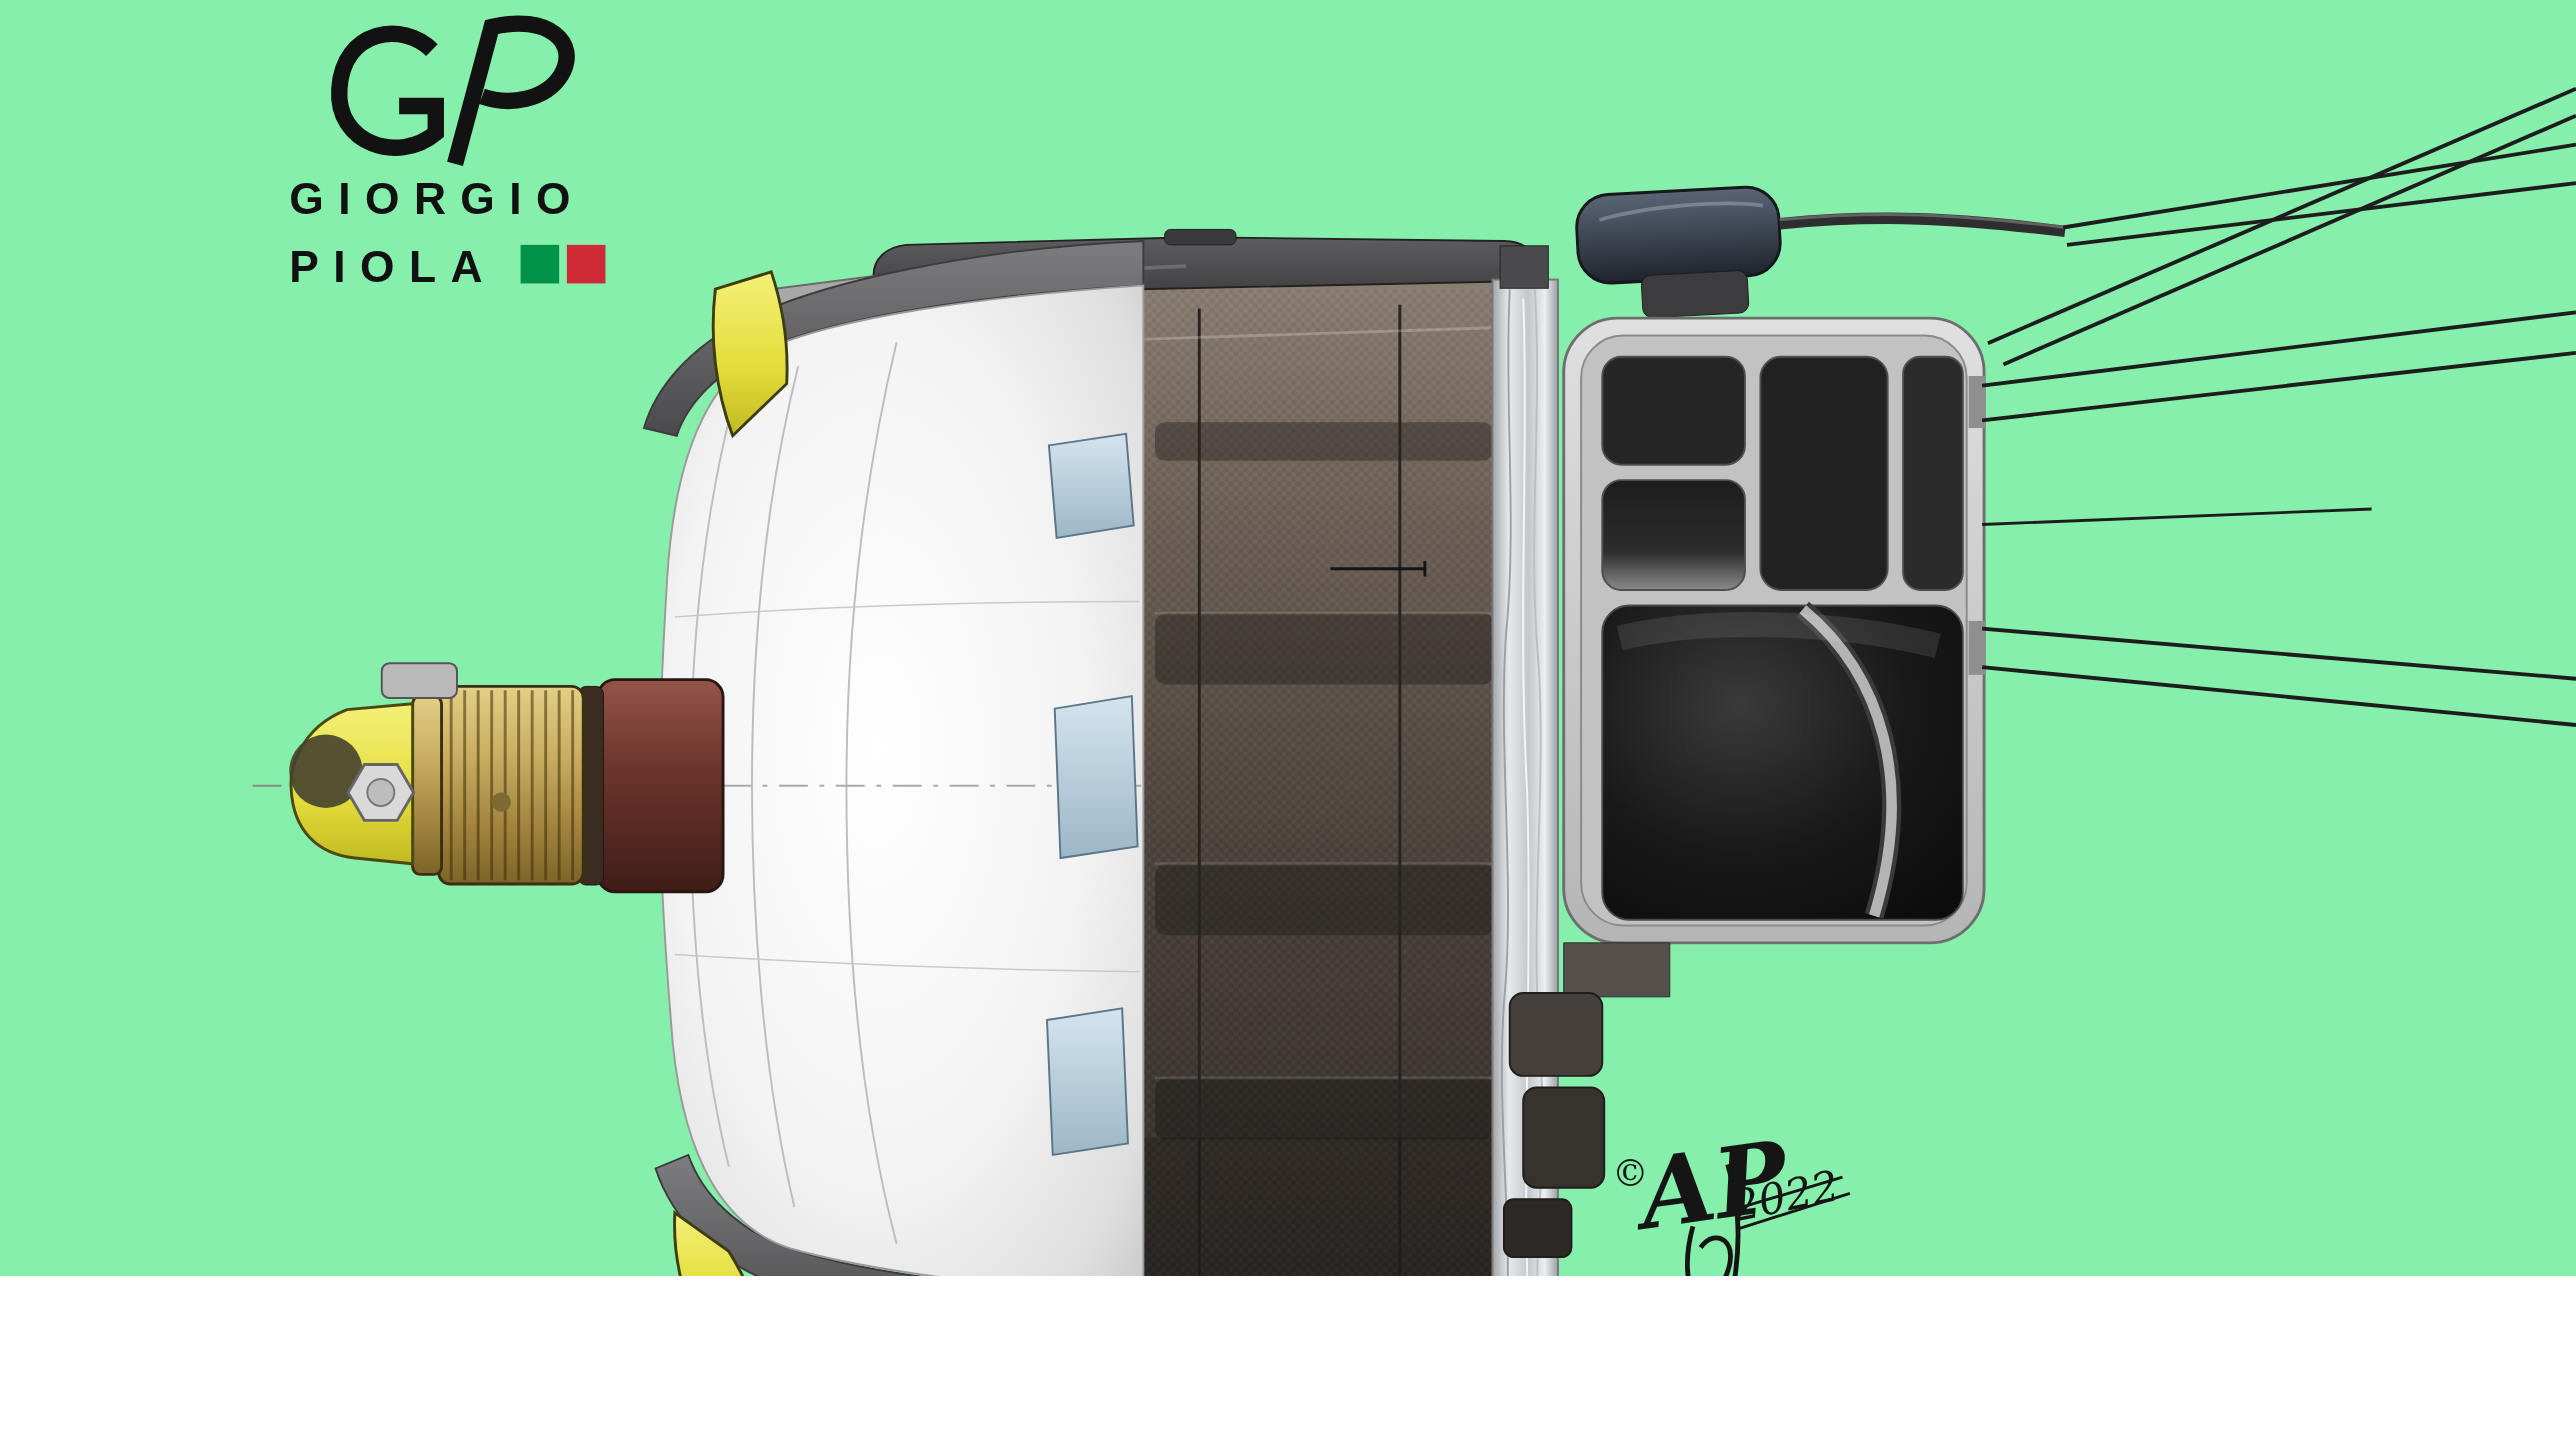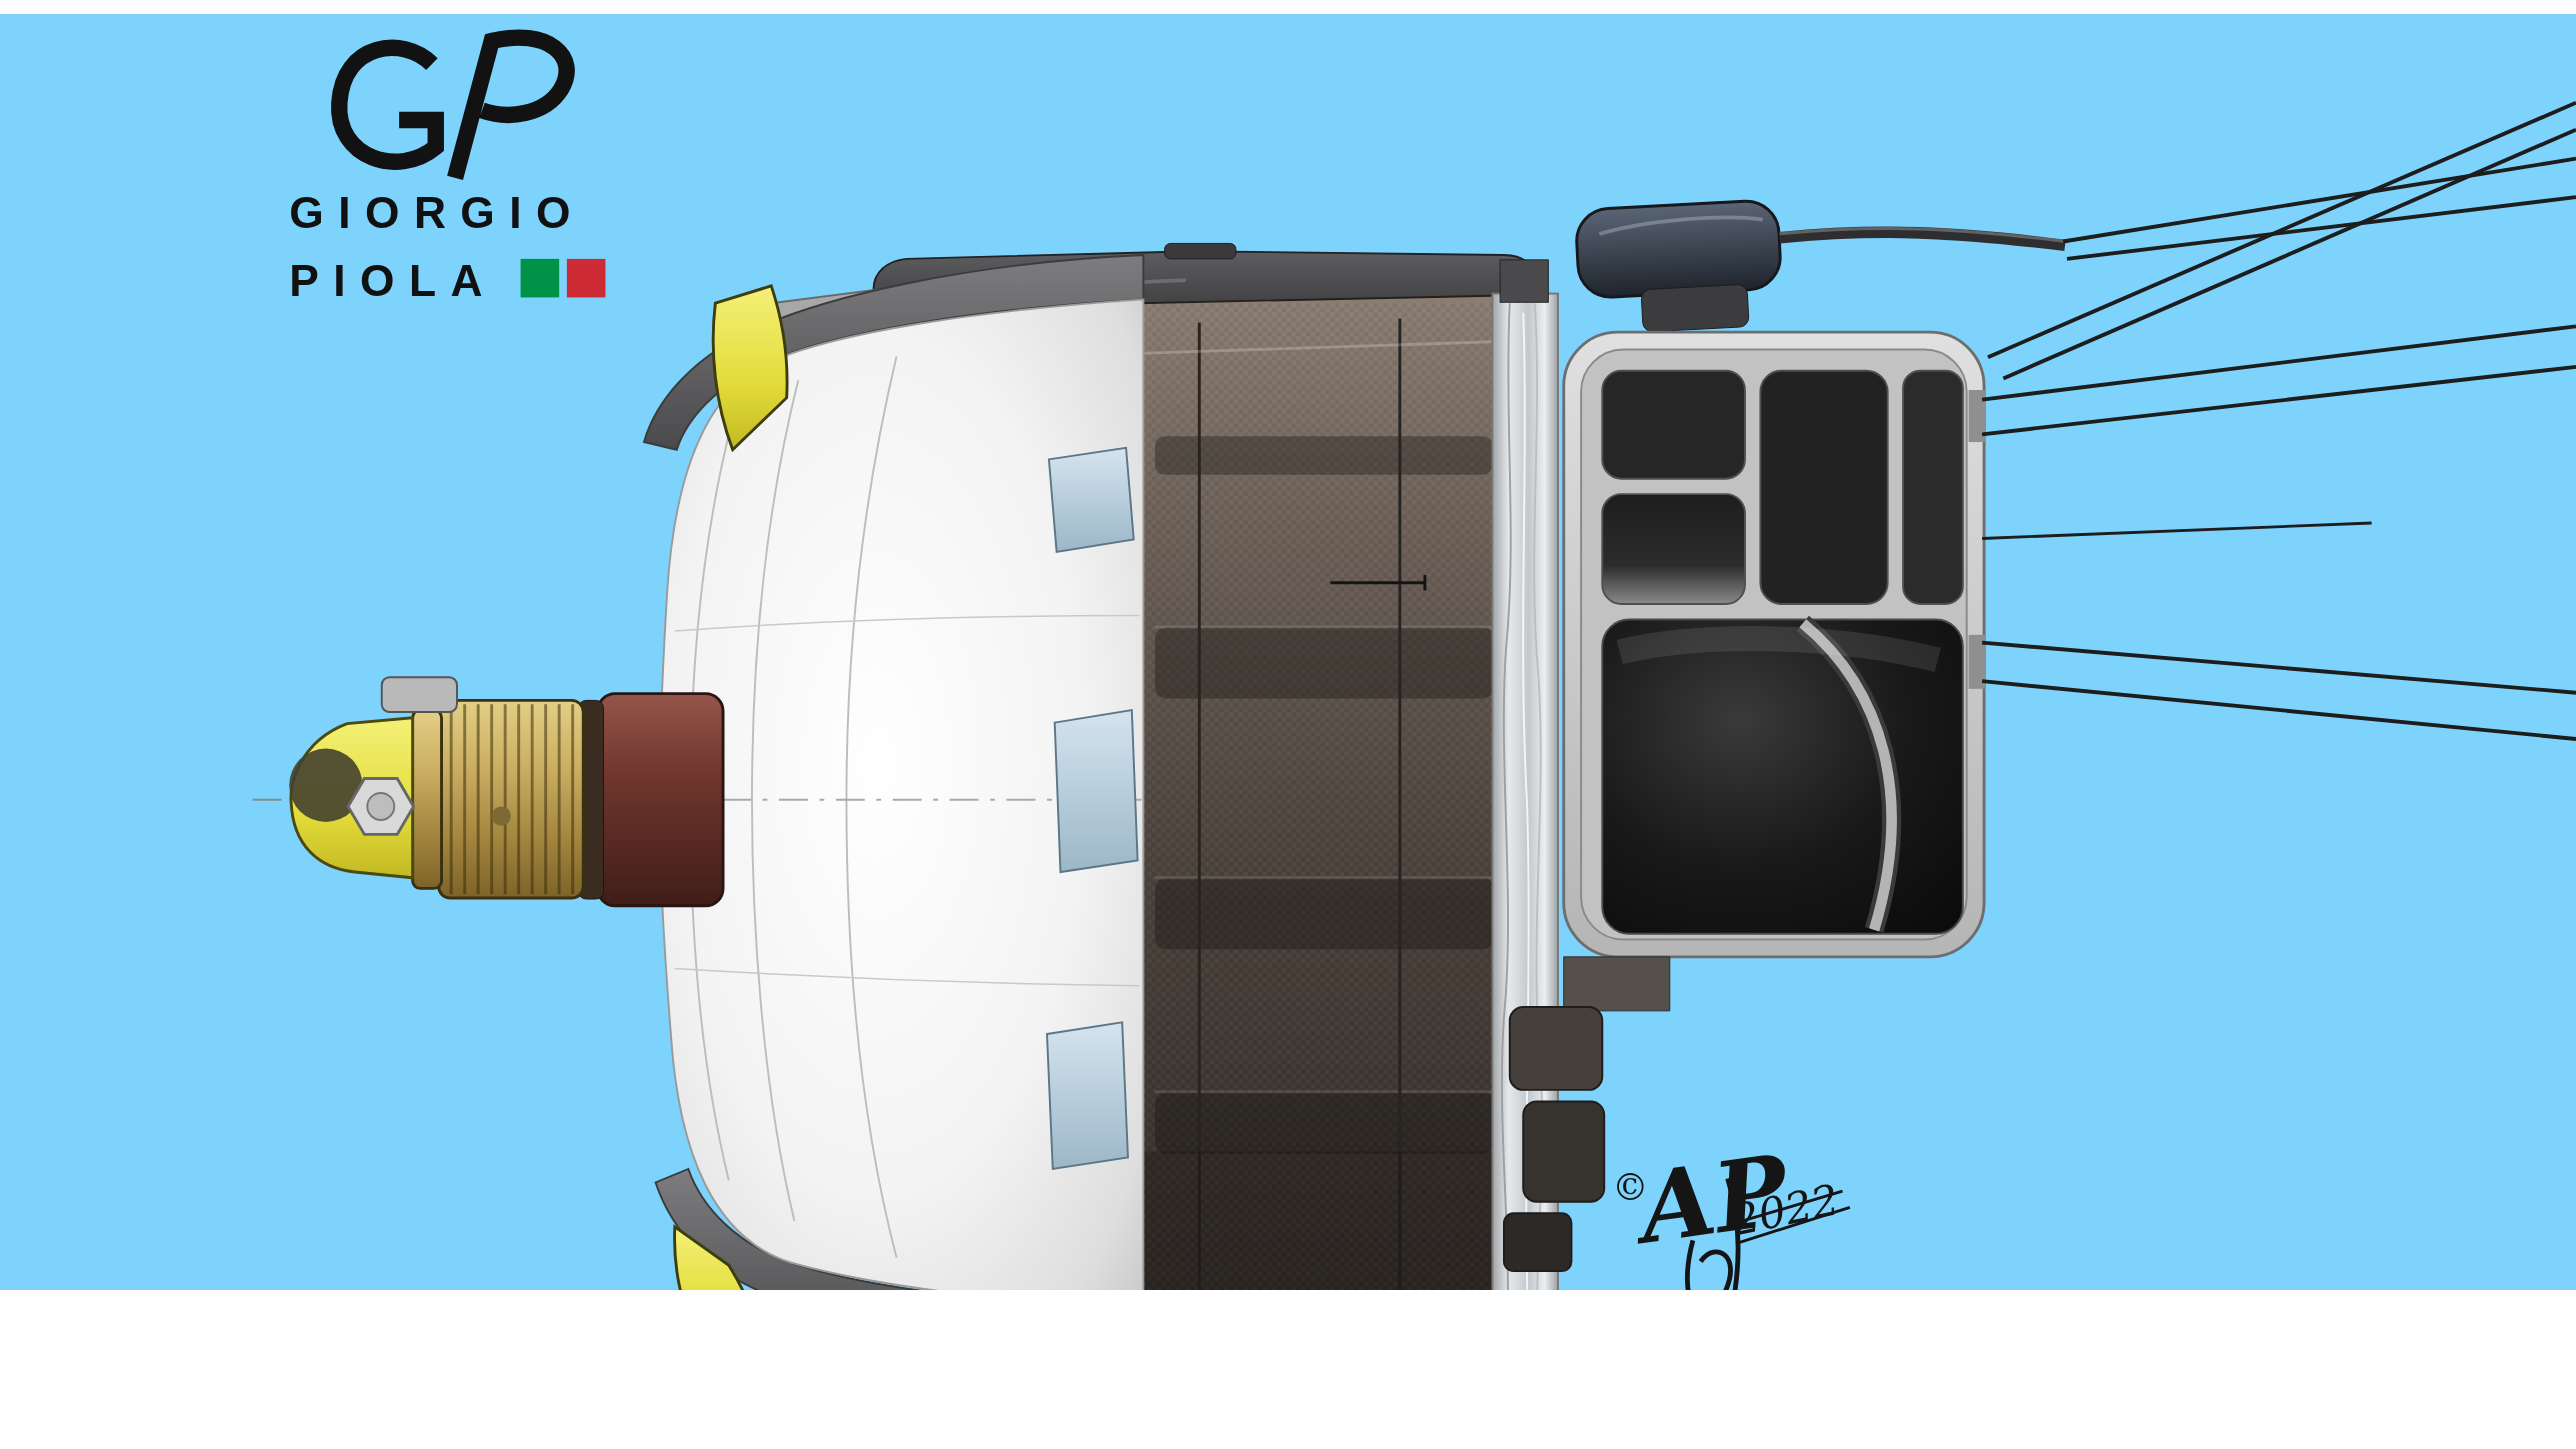--- a/index.html
+++ b/index.html
@@ -1,17 +1,17 @@
 <!DOCTYPE html>
 <html><head>
 <meta charset="utf-8">
 <style>
   html,body{margin:0;padding:0;background:#ffffff;}
-  .stage{position:relative;width:2576px;height:1276px;background:#7dd3fc;overflow:hidden;
-         font-family:"Liberation Sans", sans-serif;margin-top:14px;}
+  .stage{position:relative;width:2576px;height:1276px;background:#86efac;overflow:hidden;
+         font-family:"Liberation Sans", sans-serif;}
   svg{display:block;}
   .logo-line{font-family:"Liberation Sans", sans-serif;font-weight:bold;fill:#111;
              font-size:46px;letter-spacing:15px;}
   .sig-mark{font-family:"DejaVu Serif", serif;font-style:italic;font-weight:bold;fill:#151515;}
   .sig-year{font-family:"DejaVu Serif", serif;font-style:italic;fill:#151515;font-size:44px;}
   .sig-copy{font-family:"DejaVu Serif", serif;fill:#151515;font-size:38px;}
 </style>
 </head>
 <body>
 

